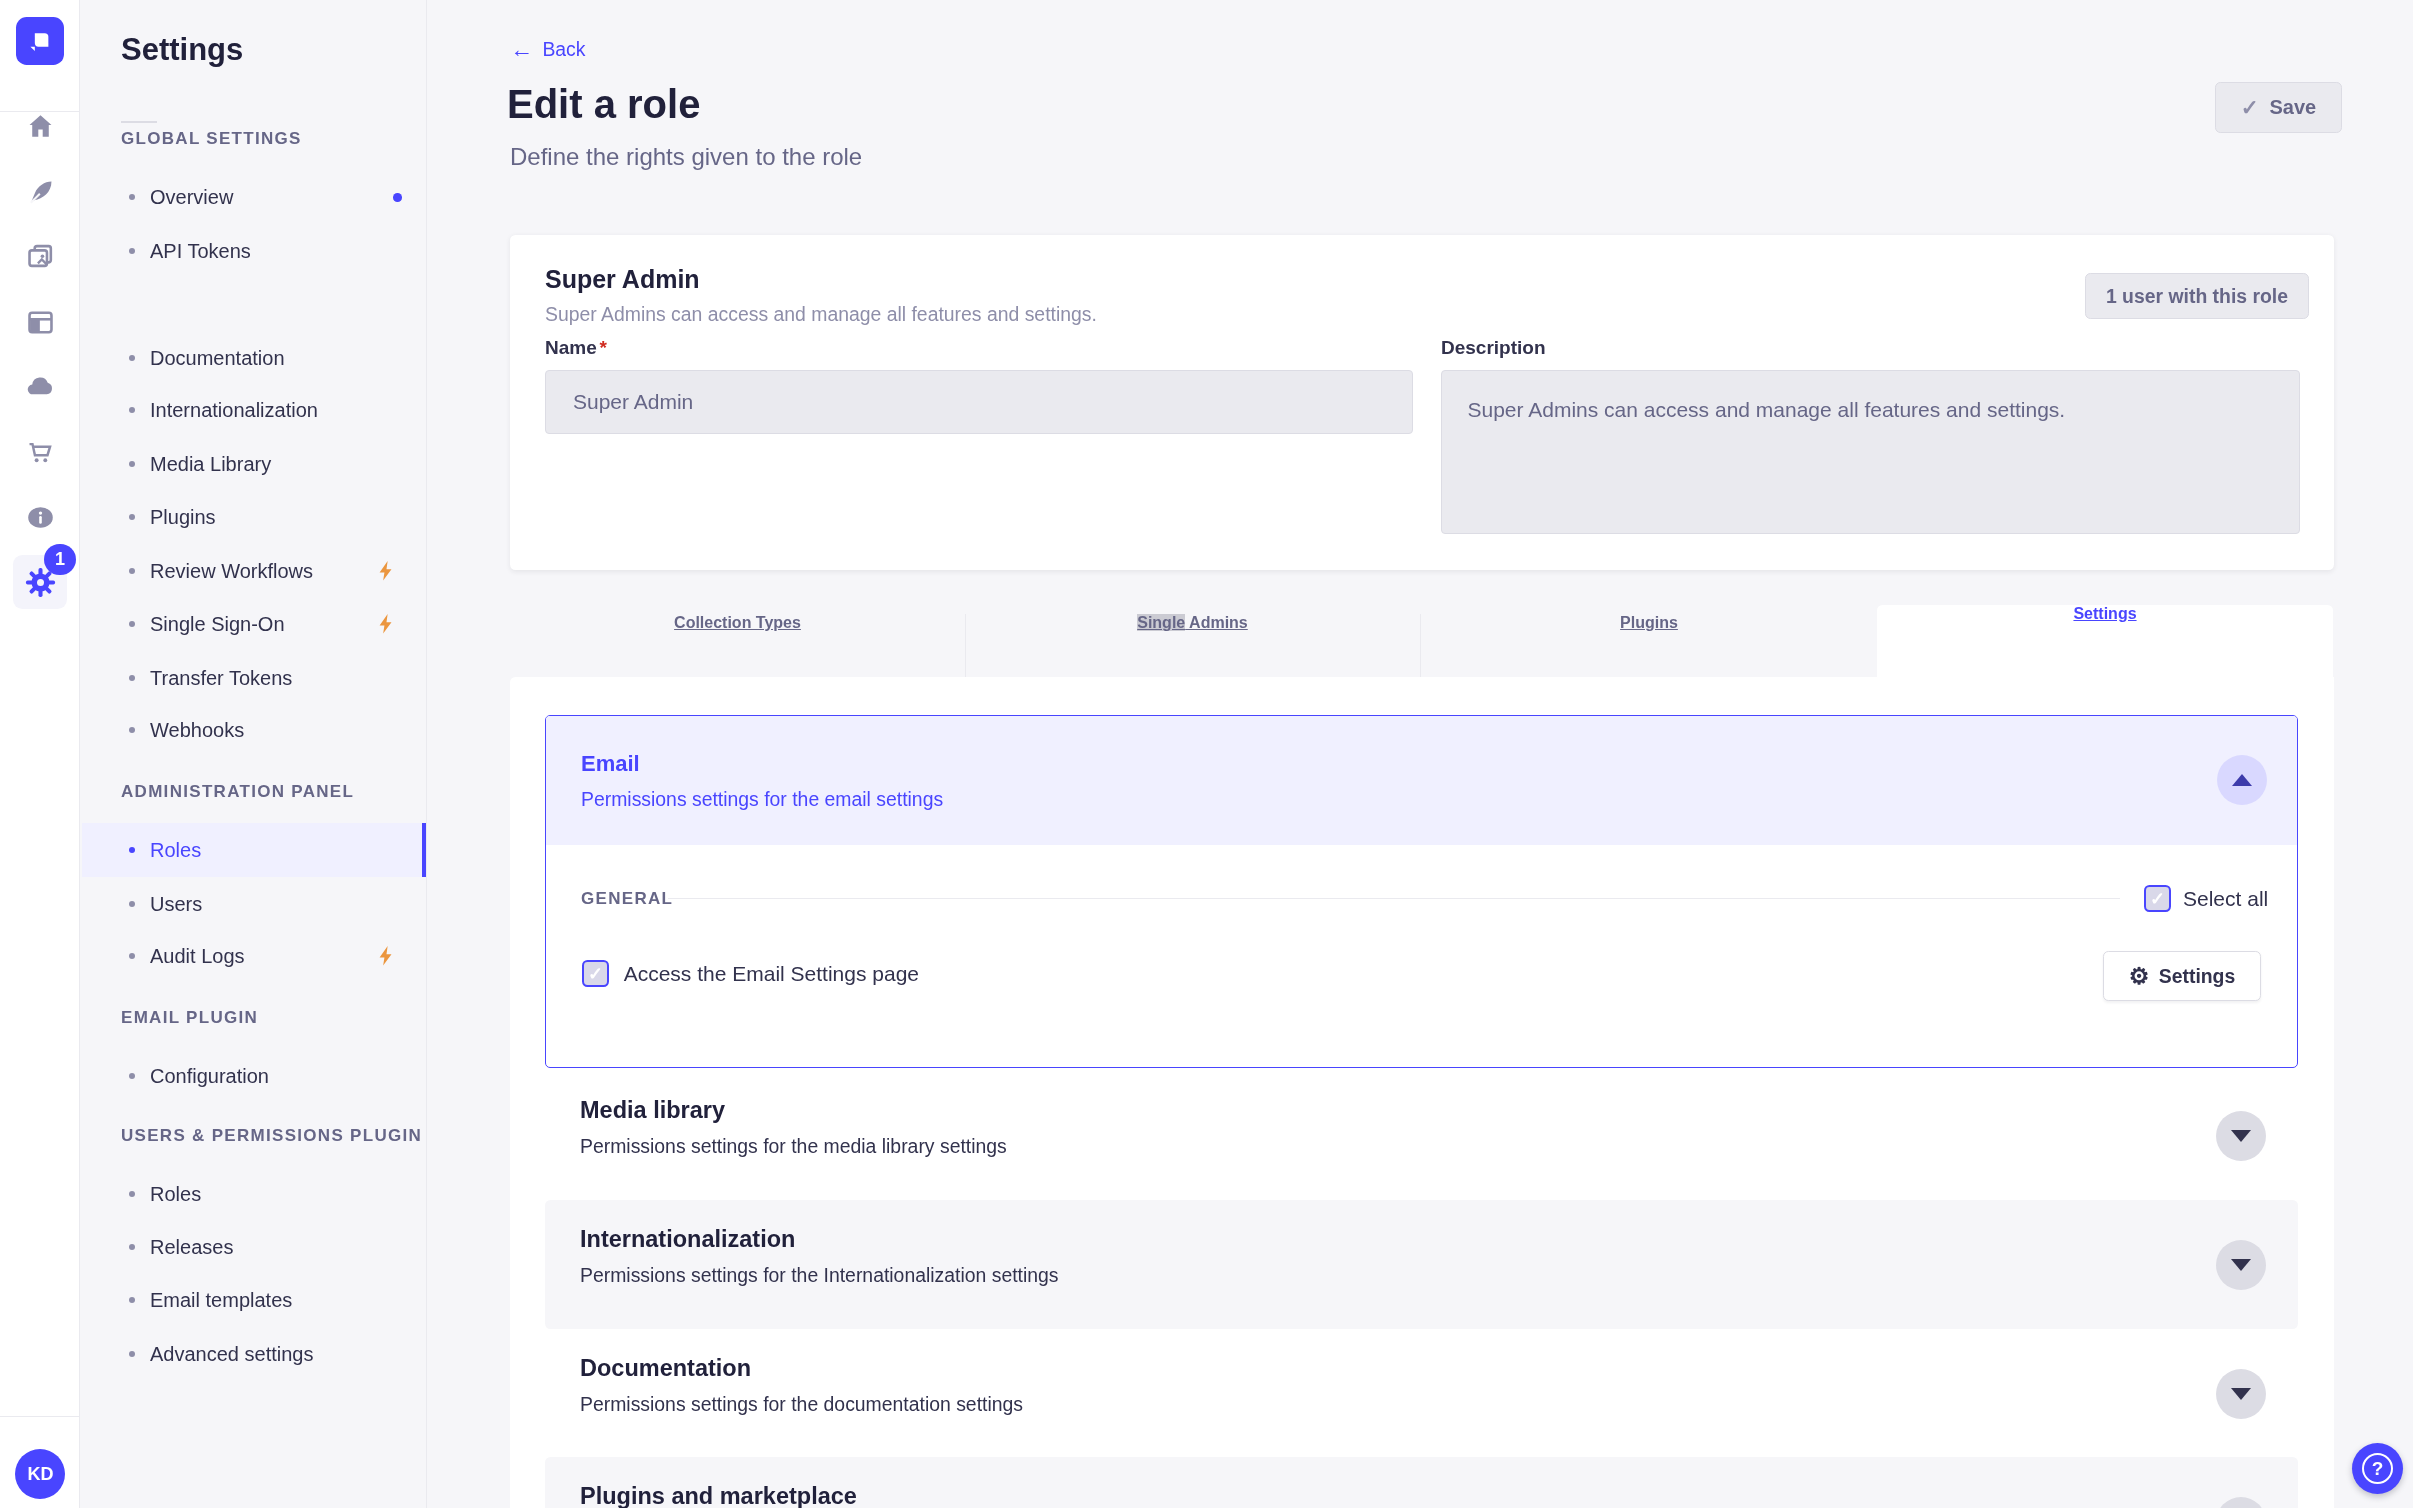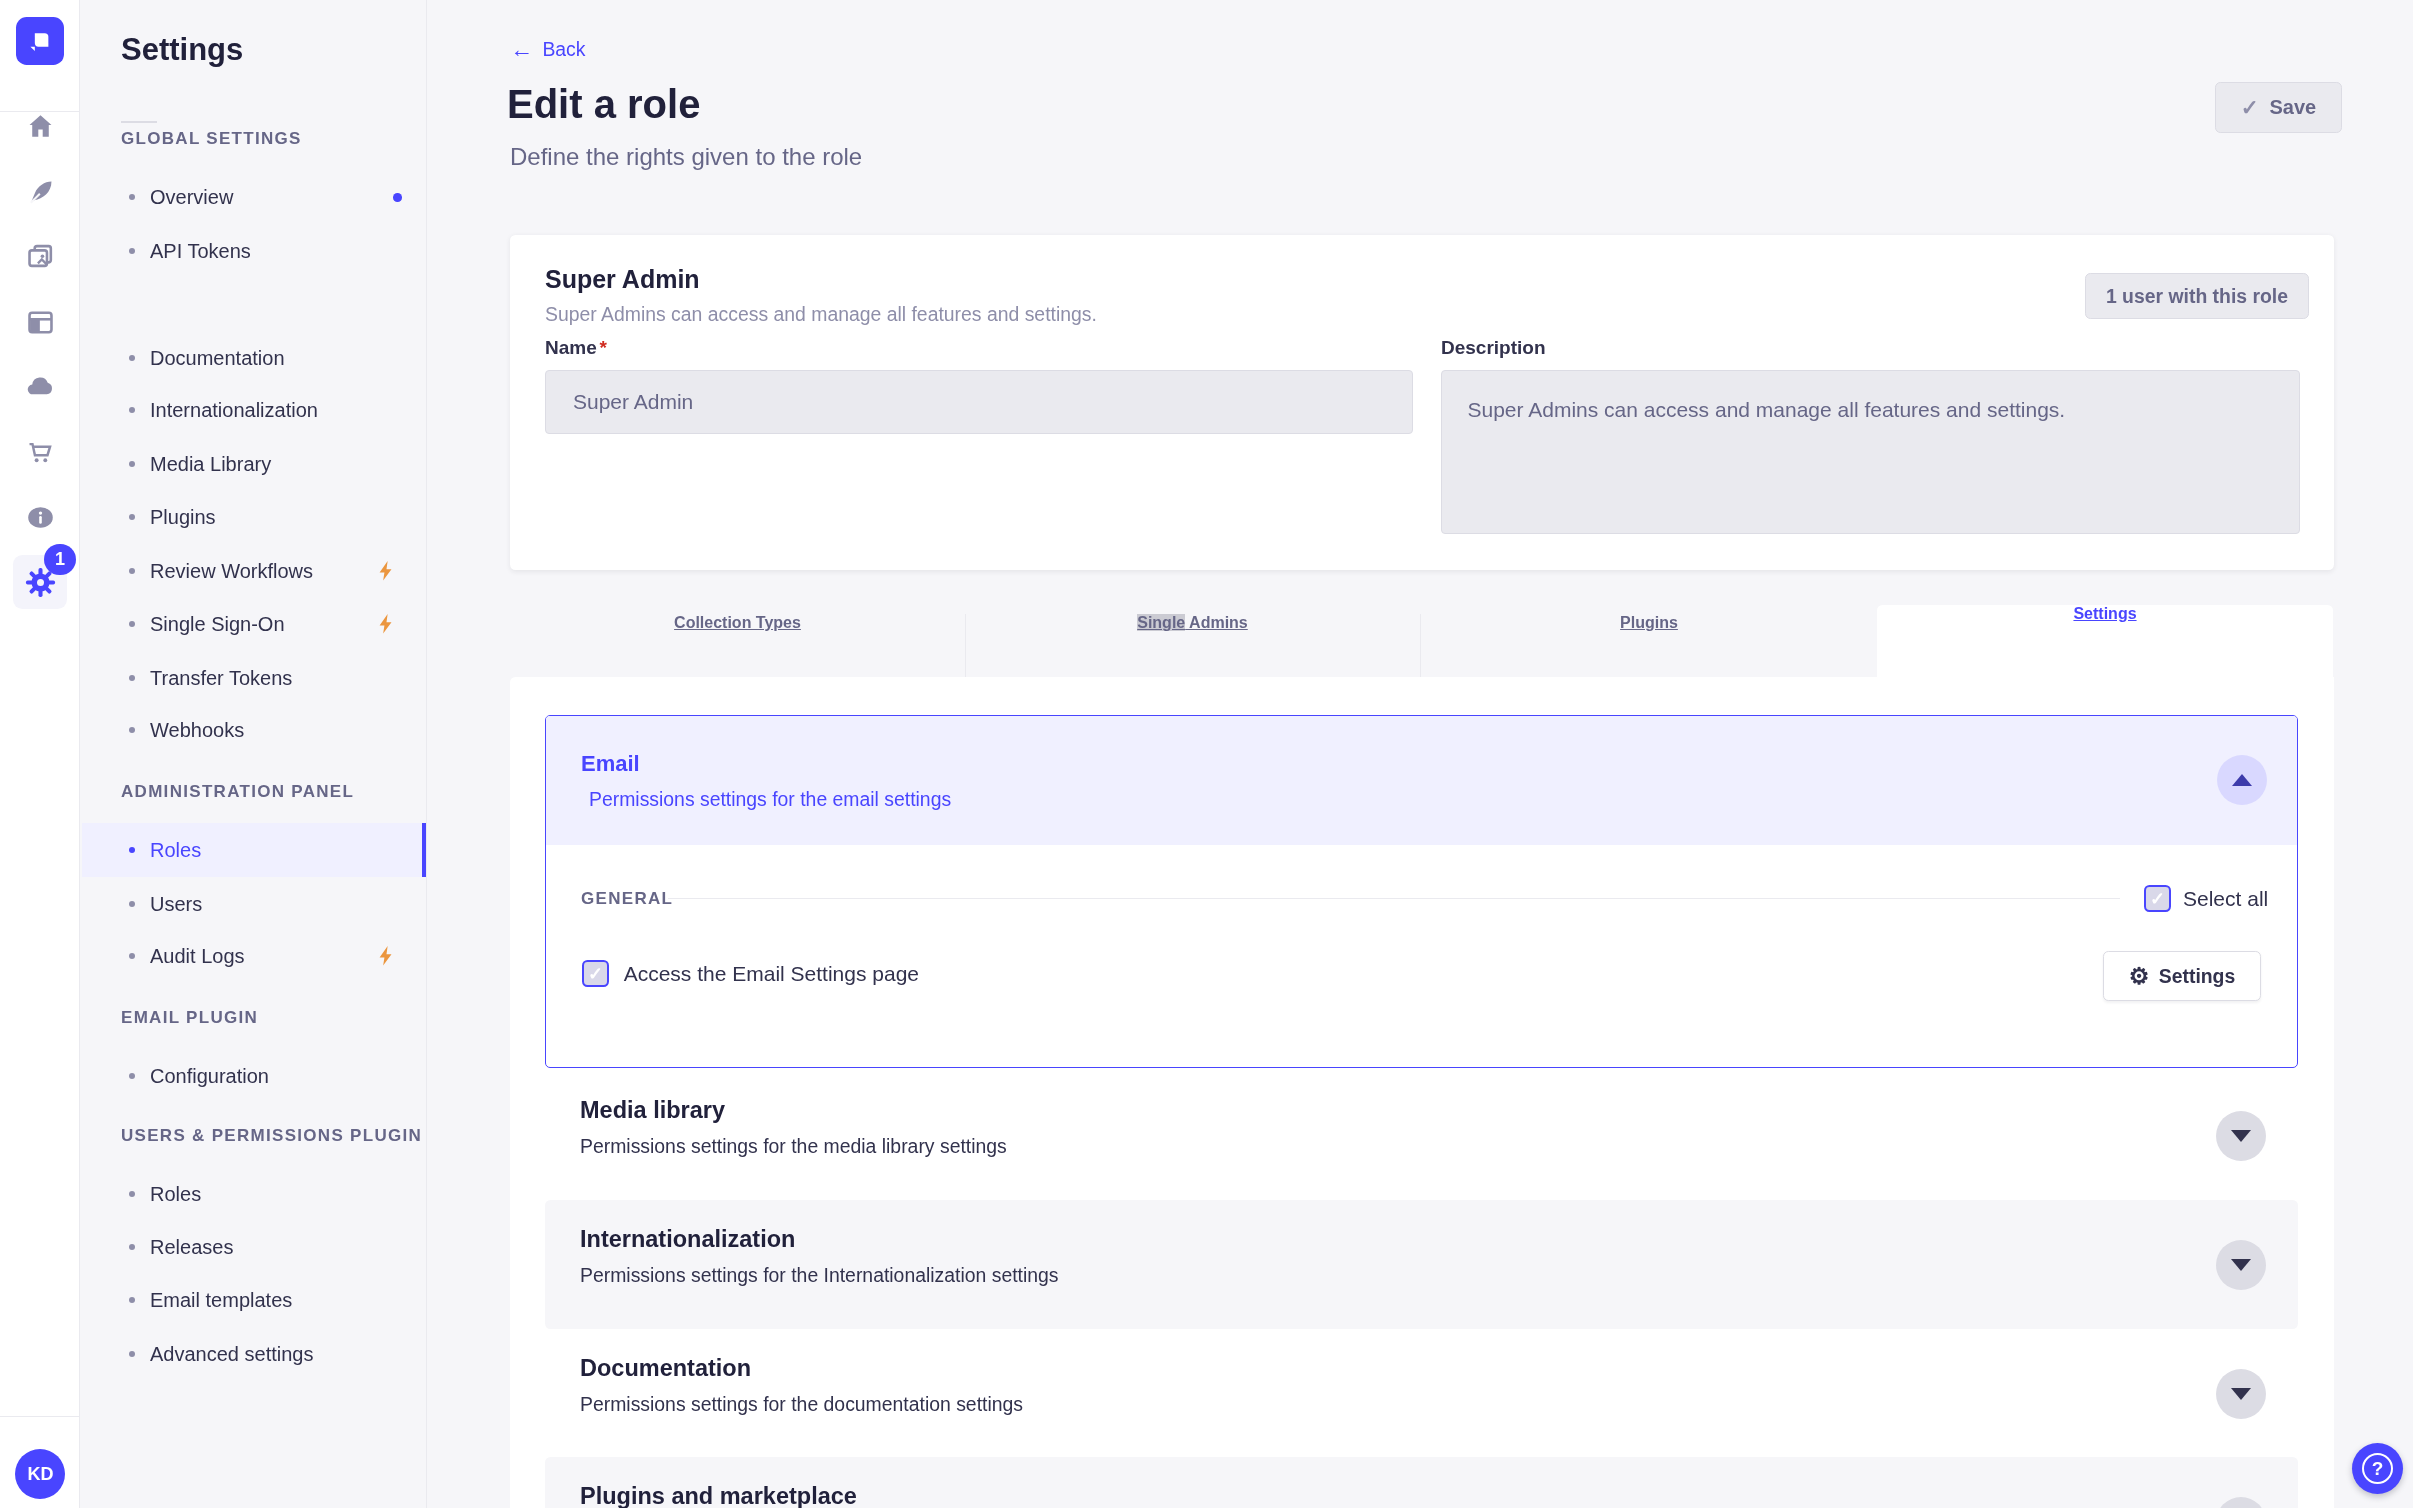--- a/index.html
+++ b/index.html
@@ -51,21 +51,21 @@
   .tab.b1 { left:510px; border-right:1.3px solid #eaeaef; }
   .tab.b2 { left:965px; border-right:1.3px solid #eaeaef; }
   .tab.b3 { left:1421px; }
   .tab.active { left:1877px; top:605px; height:74px; background:#fff; border-radius:5.4px 5.4px 0 0; color:#4945ff; }
   .text-selection { background:rgba(50,50,77,0.22); }
   
   .panel { position:absolute; left:510px; top:677px; width:1824px; height:831px; background:#fff; border-radius:5.4px 0 0 0; }
   .acc { position:absolute; left:35px; top:38px; width:1753px; height:353px; border:1.3px solid #4945ff; border-radius:5px; overflow:hidden; background:#fff; }
   .acc-head { position:absolute; left:0; top:0; width:100%; height:129px; background:#f0f0ff; cursor:pointer; }
   .acc-title { position:absolute; left:35px; top:35px; font-size:22px; font-weight:bold; color:#4945ff; }
-  .acc-sub { position:absolute; left:35px; top:72px; font-size:19.4px; color:#4945ff;margin-left:8px; }
+  .acc-sub { position:absolute; left:35px; top:72px; font-size:19.4px; color:#4945ff; }
   .circ-btn { position:absolute; width:50px; height:50px; border-radius:50%; display:flex; align-items:center; justify-content:center; cursor:pointer; }
   .circ-up { left:1671px; top:39px; background:#d9d8ff; }
   .tri-up { width:0; height:0; border-left:10px solid transparent; border-right:10px solid transparent; border-bottom:12.7px solid #3d3bab; }
   .tri-down { width:0; height:0; border-left:10px solid transparent; border-right:10px solid transparent; border-top:12.7px solid #32324d; }
   .gen-label { position:absolute; left:35px; top:173px; font-size:17px; font-weight:bold; letter-spacing:1.3px; color:#666687; }
   .gen-line { position:absolute; left:122px; top:182px; width:1452px; border-top:1.3px solid #eaeaef; }
   .checkbox { width:27px; height:27px; border:2px solid #4945ff; border-radius:5.4px; background:#d9d8e9; display:flex; align-items:center; justify-content:center; color:#fff; font-size:18px; font-weight:bold; cursor:pointer; }
   .selall { position:absolute; left:1598px; top:169px; display:flex; align-items:center; gap:12px; font-size:21px; color:#32324d; }
   .perm-item { position:absolute; left:36px; top:244px; display:flex; align-items:center; gap:14.7px; font-size:21px; color:#32324d; }
   .settings-btn { position:absolute; left:1557px; top:235px; width:158px; height:50px; background:#fff; border:1.3px solid #dcdce4; border-radius:5.4px; box-shadow:0 1.3px 2.7px rgba(33,33,52,0.06); display:flex; align-items:center; justify-content:center; gap:9.4px; font-size:19.4px; font-weight:bold; color:#32324d; cursor:pointer; }

